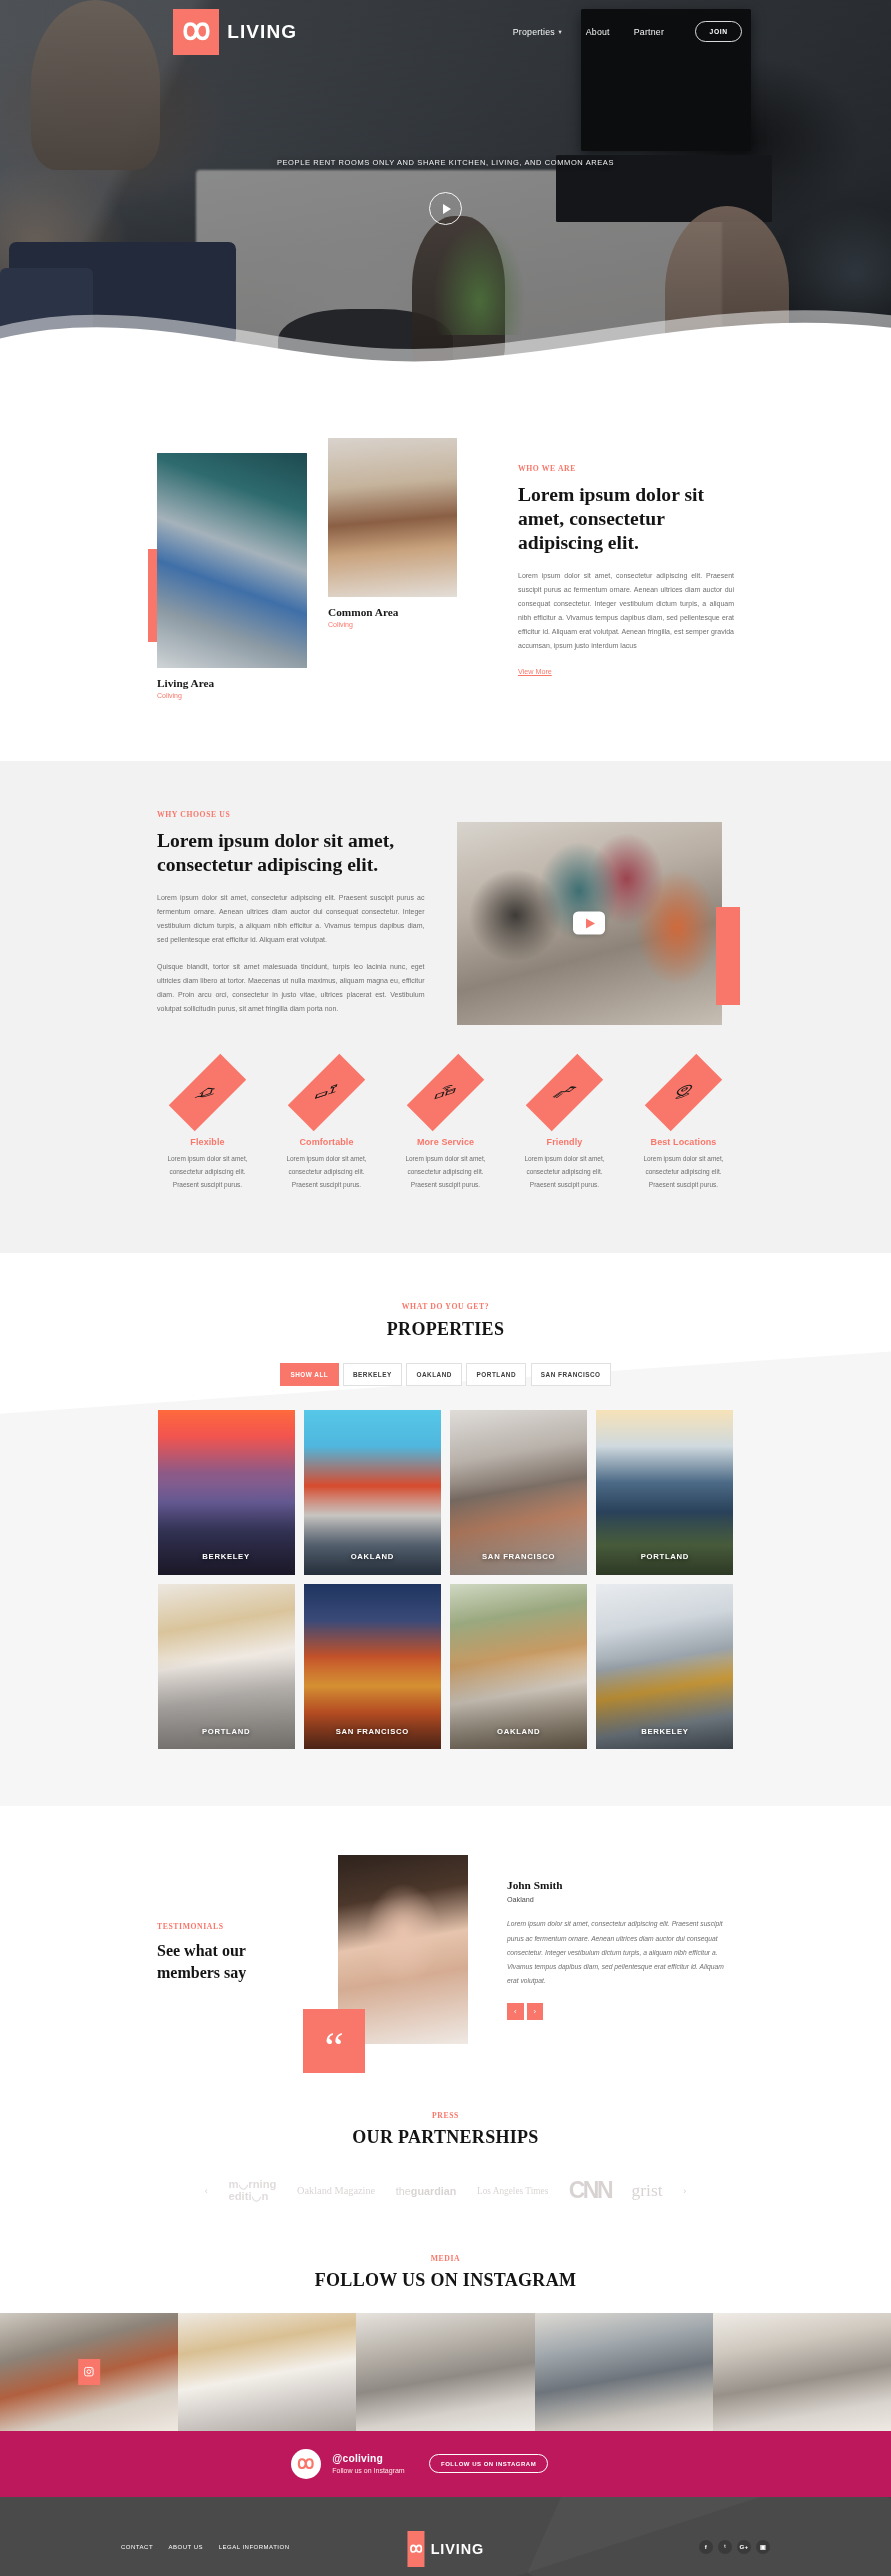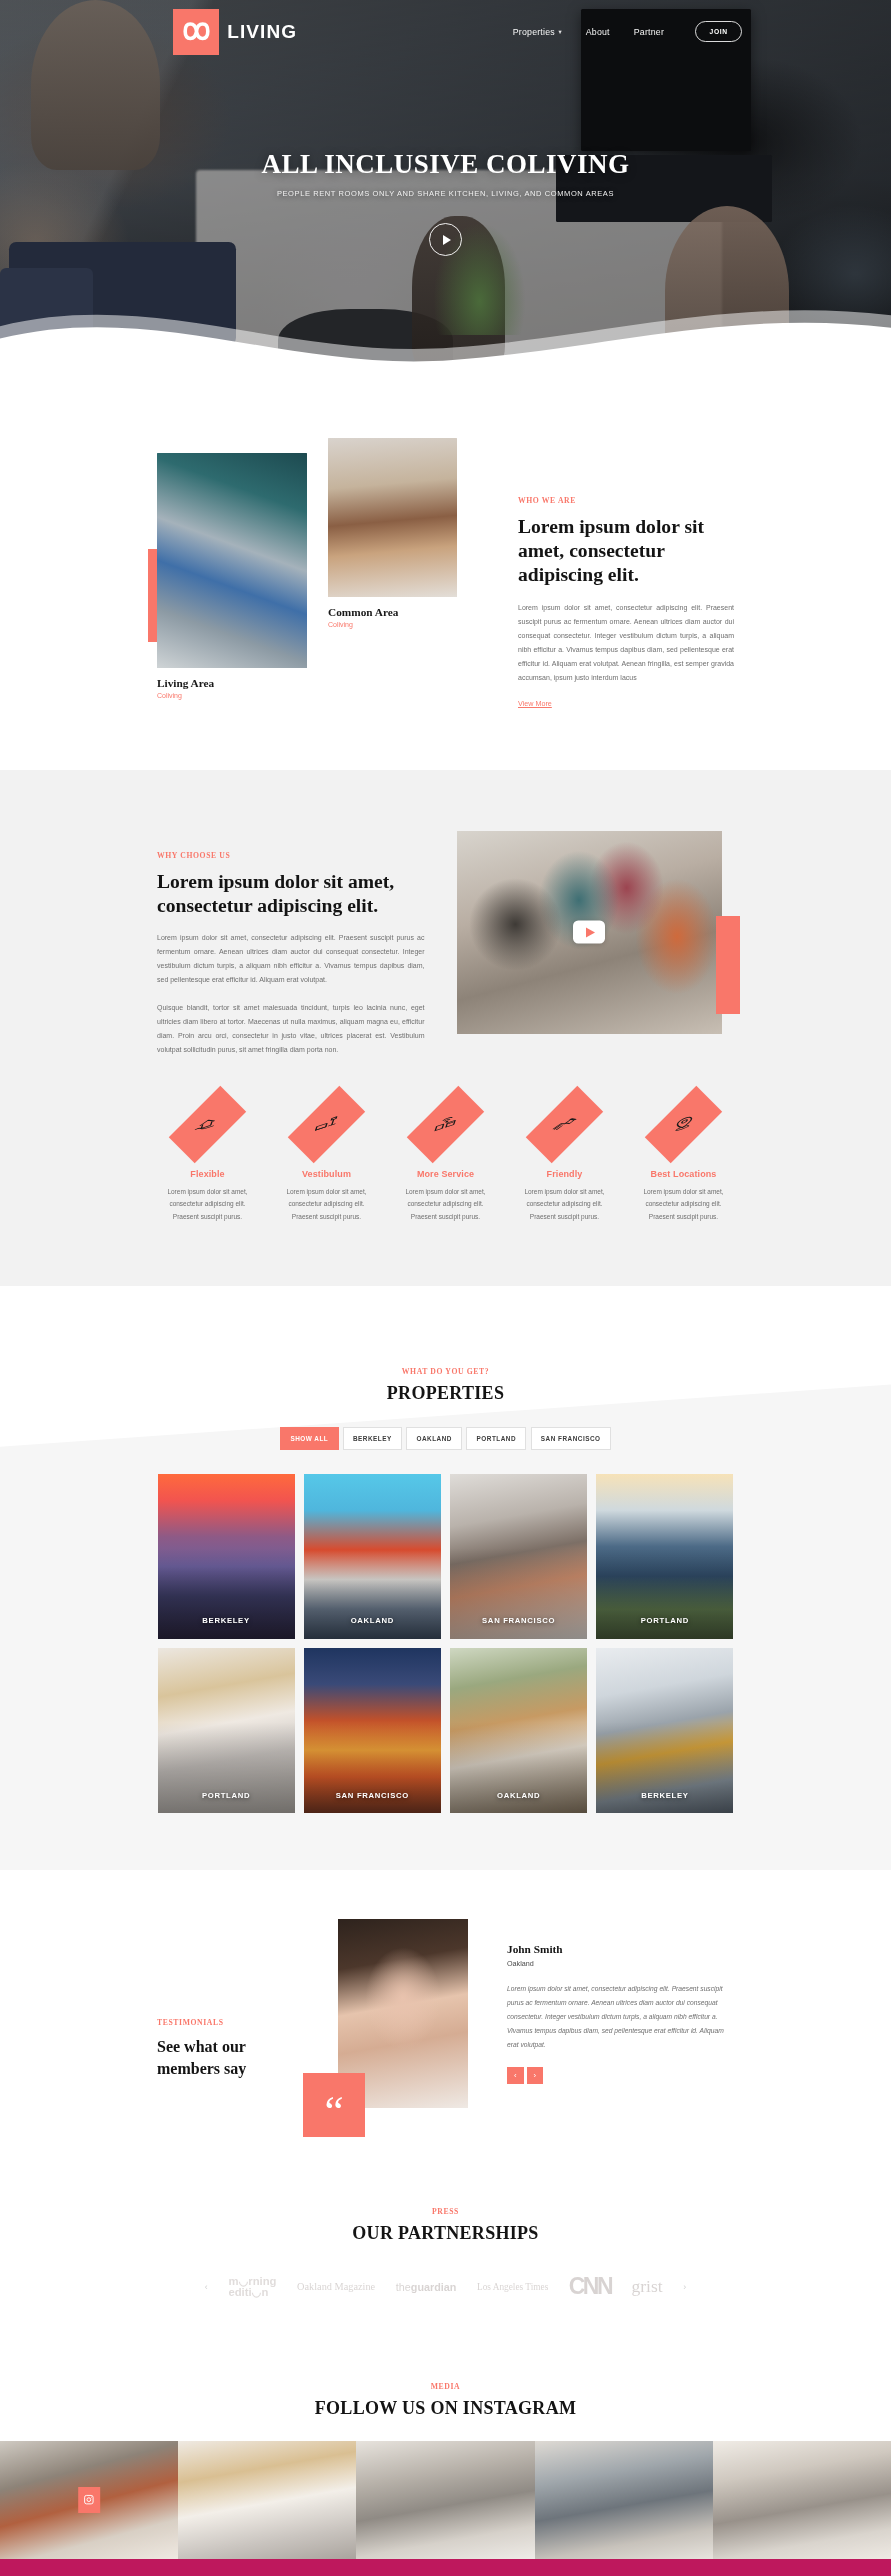--- a/index.html
+++ b/index.html
@@ -111,21 +111,21 @@
   .ph { width: 100%; display:block; border-radius: 0.5px; }
   .ph-a { height: 215px; background:
       linear-gradient(200deg,#1d4a50 0%,#2e6b6f 22%,#a5b2bb 44%,#3f6fa8 60%,#8c9aa4 78%,#cfd4d6 100%); }
   .ph-b { height: 159px; background:
       linear-gradient(175deg,#d9d3cd 0%,#c5b39c 30%,#8a5f44 52%,#c9a37e 70%,#e3ded8 100%); }
   .cap-title { font-family: "Liberation Serif", serif; font-weight: 700; font-size: 11.3px; color: #191919; margin-top: 9.3px; }
   .cap-sub { color: #f9776a; font-size: 7px; margin-top: 3.1px; }
   .who-text { width: 216px; margin-left: 31px; padding-top: 11.3px; }
   .eyebrow {
     color: #f9776a; font-family: "Liberation Serif", serif; font-weight: 700;
-    font-size: 7.7px; letter-spacing: 0.6px; text-transform: uppercase; margin-top: 32px;
+    font-size: 7.7px; letter-spacing: 0.6px; text-transform: uppercase;
   }
   .h2 {
     font-family: "Liberation Serif", serif; font-weight: 700; color: #141414;
     font-size: 19.6px; line-height: 1.24; margin-top: 9.3px;
   }
   .body-p { color: #6f6f6f; font-size: 7px; line-height: 2.0; text-align: justify; margin-top: 13.4px; }
   .view-more {
     display: inline-block; margin-top: 14.4px; color: #f9776a; font-size: 7.2px;
     cursor: pointer;
   }
@@ -338,21 +338,20 @@
           <span>About</span>
         </a>
         <a class="nav-link" href="#">
           <span>Partner</span>
         </a>
         <button class="join-btn">JOIN</button>
       </div>
     </div>
 
     <div class="hero-center">
-      <h1 class="hero-title">ALL INCLUSIVE COLIVING</h1>
       <div class="hero-sub">PEOPLE RENT ROOMS ONLY AND SHARE KITCHEN, LIVING, AND COMMON AREAS</div>
       <div class="play-circle">
         <span class="tri"></span>
       </div>
     </div>
 
     <div class="hero-wave">
       <svg viewBox="0 0 1730 190" preserveAspectRatio="none">
         <path d="M0,86 C300,8 560,150 880,126 C1180,104 1420,26 1730,64 L1730,190 L0,190 Z" fill="#ffffff"></path>
         <path d="M0,62 C300,-16 560,126 880,102 C1180,80 1420,2 1730,40 L1730,78 C1420,40 1180,118 880,140 C560,164 300,22 0,100 Z" fill="rgba(255,255,255,.5)"></path>
@@ -426,21 +425,21 @@
             <span class="ic">
               <svg viewBox="0 0 40 40" fill="none" stroke="#1a1a1a" stroke-width="2" stroke-linecap="round" stroke-linejoin="round">
                 <rect x="7" y="20" width="13" height="9"></rect>
                   <path d="M7 29h13"></path>
                 <rect x="25" y="10" width="6" height="5"></rect>
                   <path d="M28 15v14"></path>
                   <path d="M24 29h8"></path>
               </svg>
             </span>
           </div>
-          <div class="feat-title">Vestibulum</div>
+          <div class="feat-title">Comfortable</div>
           <div class="feat-body">Lorem ipsum dolor sit amet, consectetur adipiscing elit. Praesent suscipit purus.</div>
         </div>
 
         <div class="feat">
           <div class="diamond">
             <span class="ic">
               <svg viewBox="0 0 40 40" fill="none" stroke="#1a1a1a" stroke-width="2" stroke-linecap="round" stroke-linejoin="round">
                 <path d="M15 9c3-3 8-3 11 0"></path>
                   <path d="M17.5 12c1.6-1.6 4.4-1.6 6 0"></path>
                   <circle cx="20.5" cy="15.5" r="1.2" fill="#1a1a1a"></circle>

